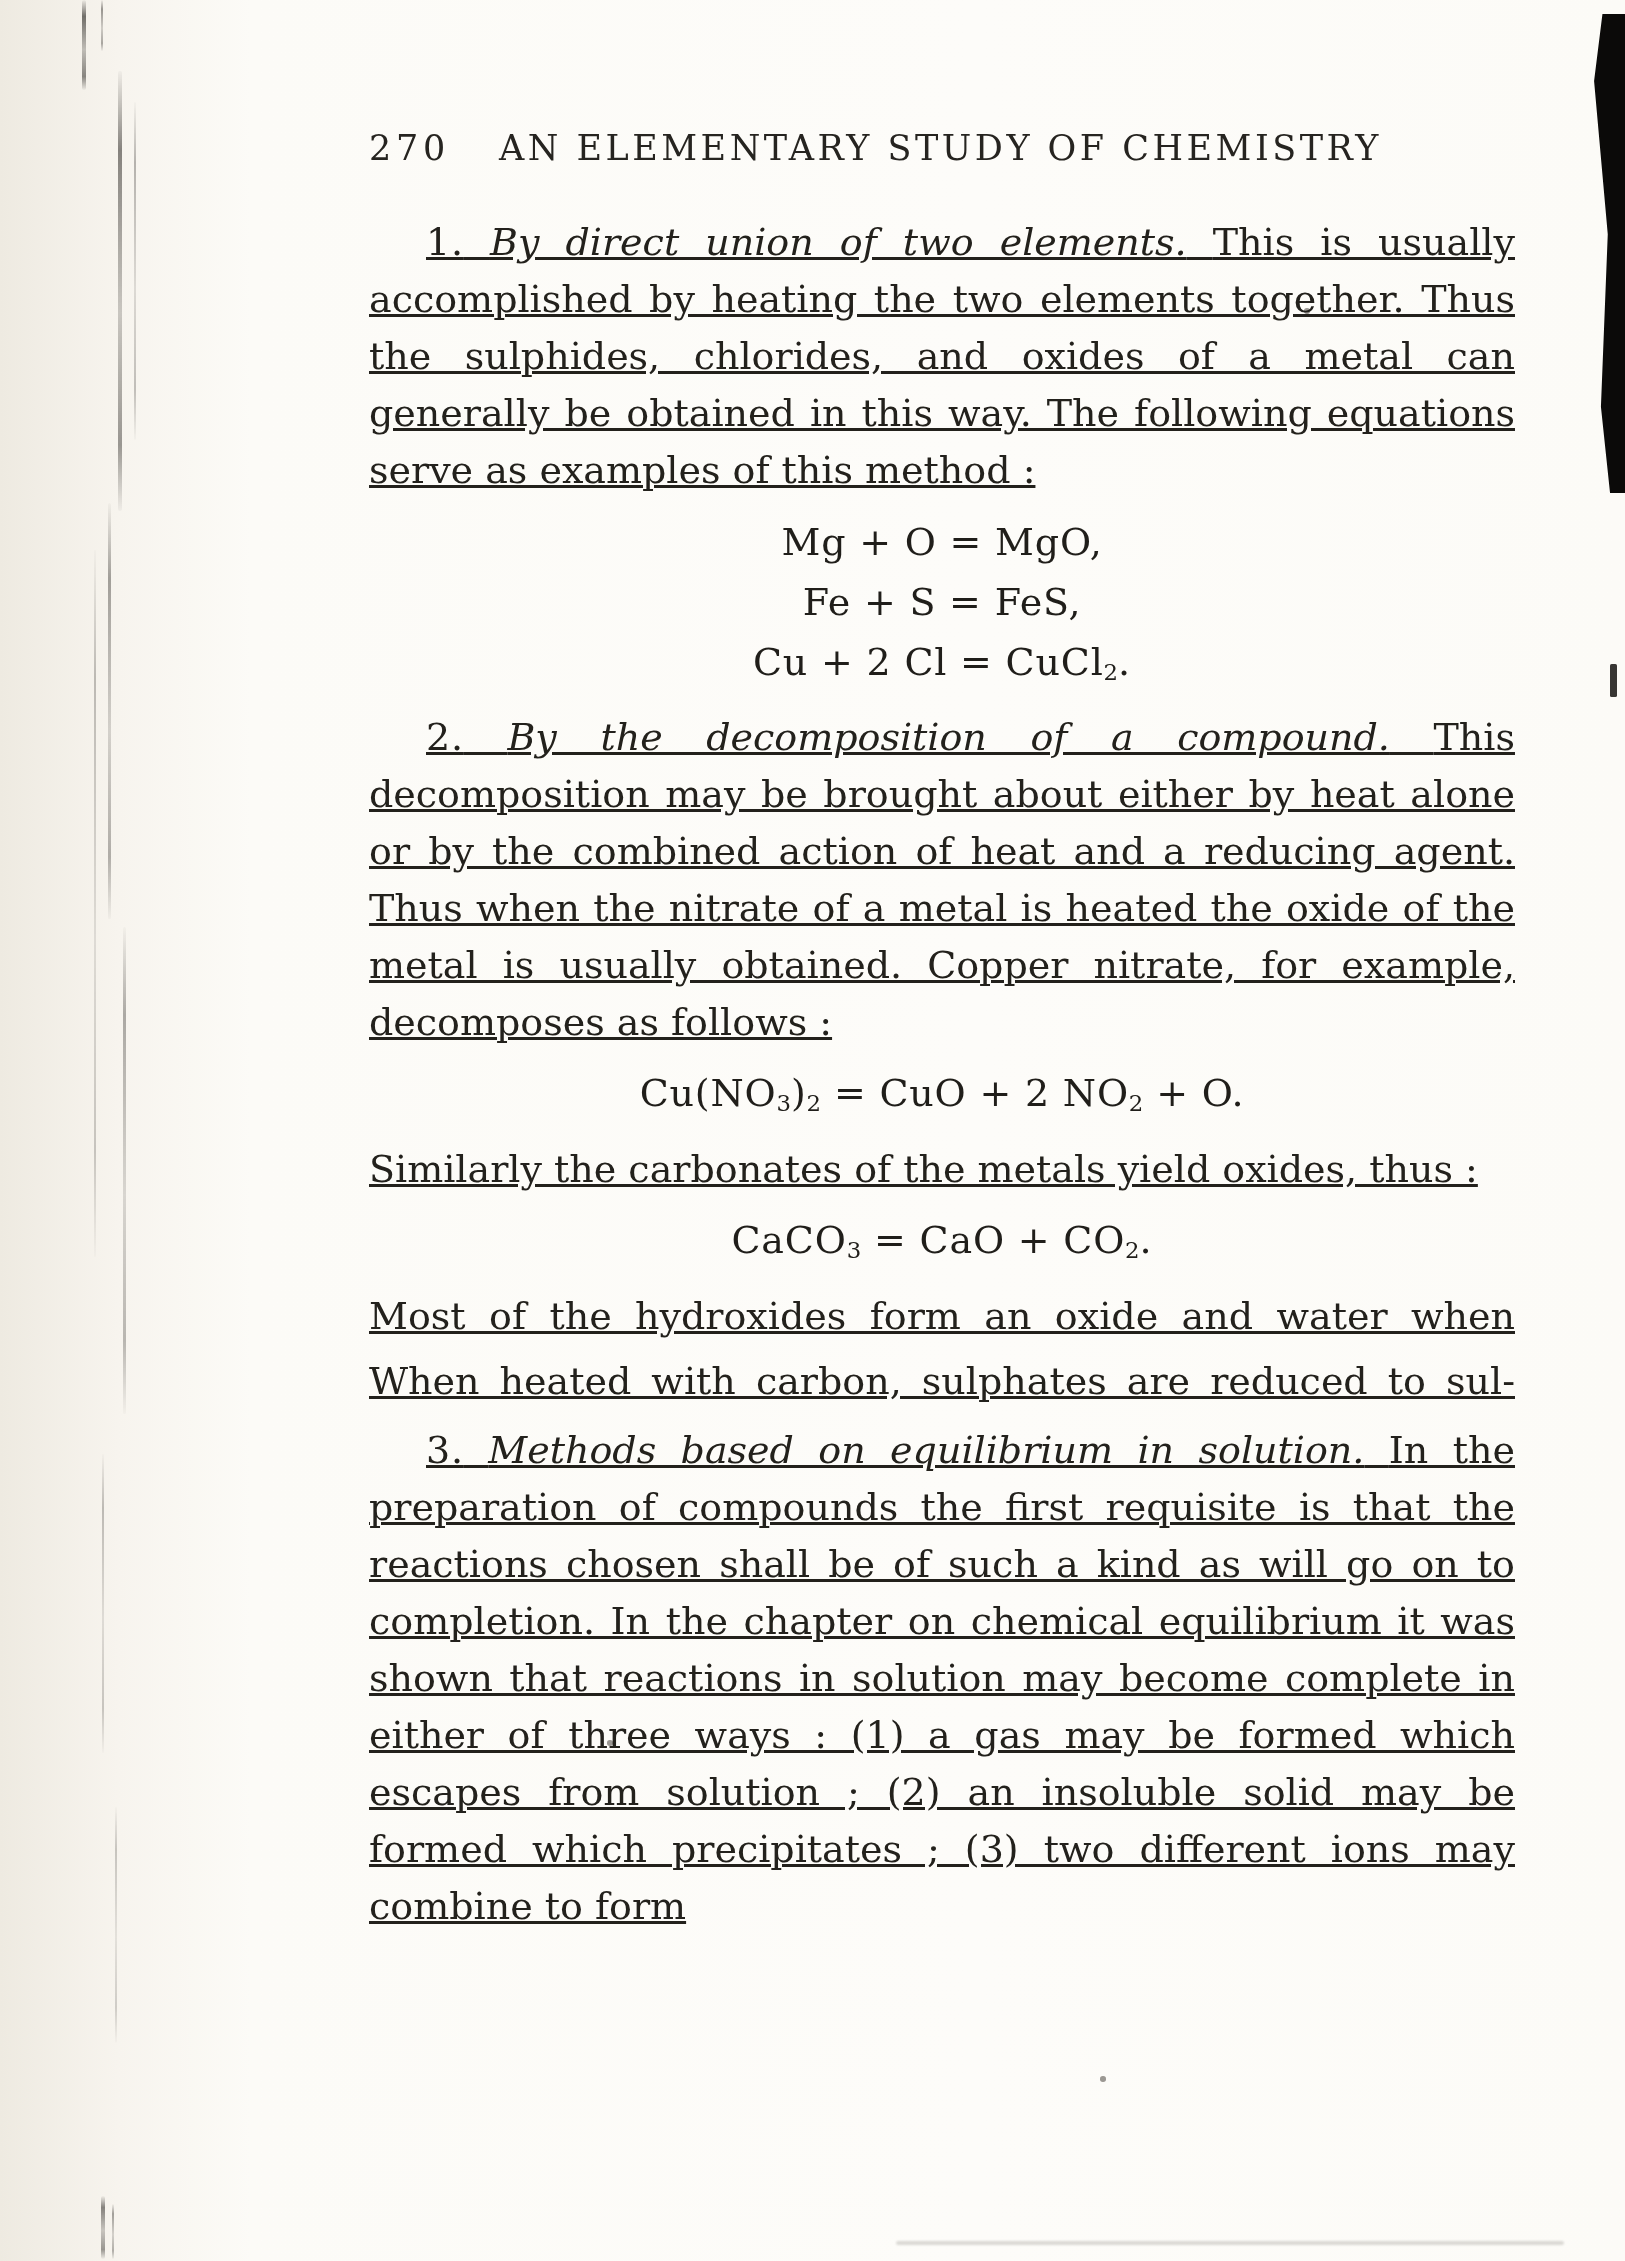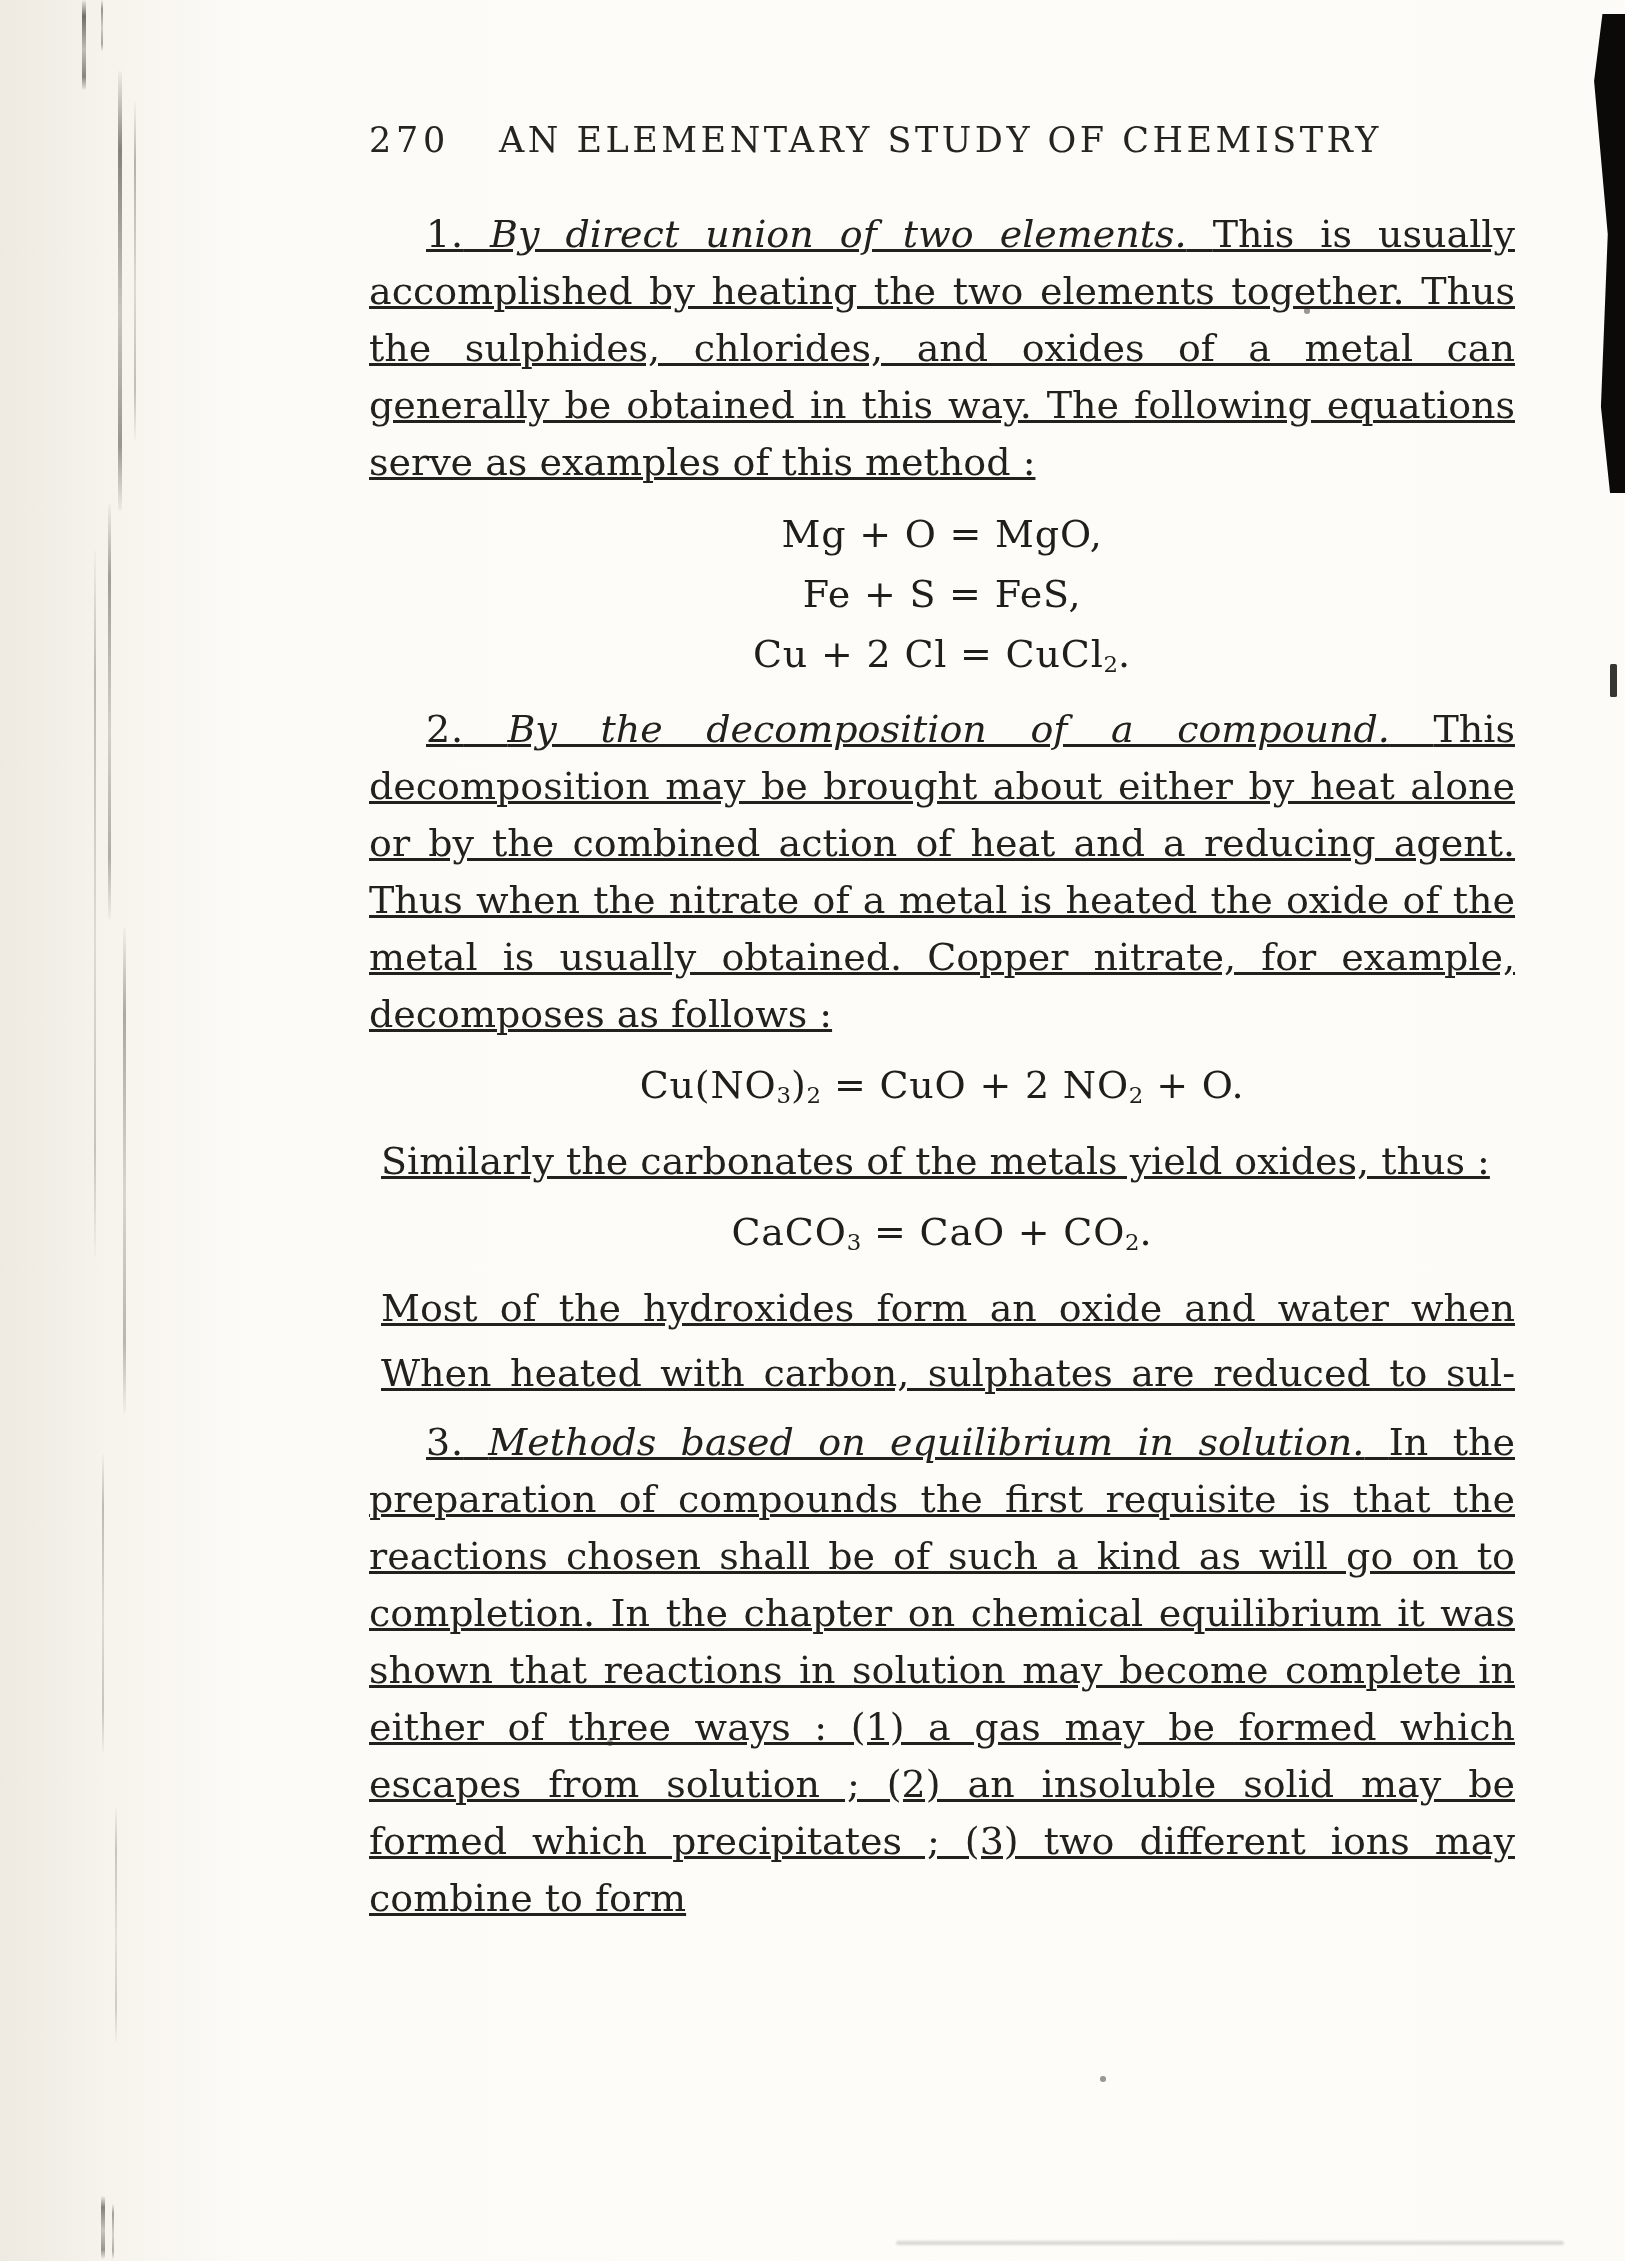--- a/index.html
+++ b/index.html
@@ -62,21 +62,21 @@
     height: 5.5px;
     border-radius: 50%;
     background: #4a463f;
     opacity: 0.55;
   }
 
   
   .content {
     position: absolute;
     left: 369px;
-    top: 120px;
+    top: 128px;
     width: 1146px;
   }
   .running-header {
     font-size: 35px;
     letter-spacing: 3.5px;
     margin-bottom: 46px;
     white-space: nowrap;
     color: #262420;
   }
   .running-header .pgnum {
@@ -126,21 +126,21 @@
     font-size: 38px;
     line-height: 60px;
     letter-spacing: 0.4px;
   }
   sub {
     font-size: 0.60em;
     line-height: 0;
     vertical-align: -0.24em;
     letter-spacing: 0;
   }
-  .mt8  { margin-top: 7.9px; margin-left: 12px; }
+  .mt8  { margin-top: 7.9px; }
 </style>
 </head>
 <body>
 
 <div class="page">
 
   <div class="streak" style="left:82px; top:0;    height:90px;  width:3.9px; opacity:.7;"></div>
   <div class="streak" style="left:101px; top:0;    height:51px;   width:2.4px; opacity:.5;"></div>
   <div class="streak" style="left:118px; top:71px; height:440px;  width:3.9px; opacity:.6;"></div>
   <div class="streak" style="left:134px; top:102px;height:338px;  width:2.4px; opacity:.35;"></div>

